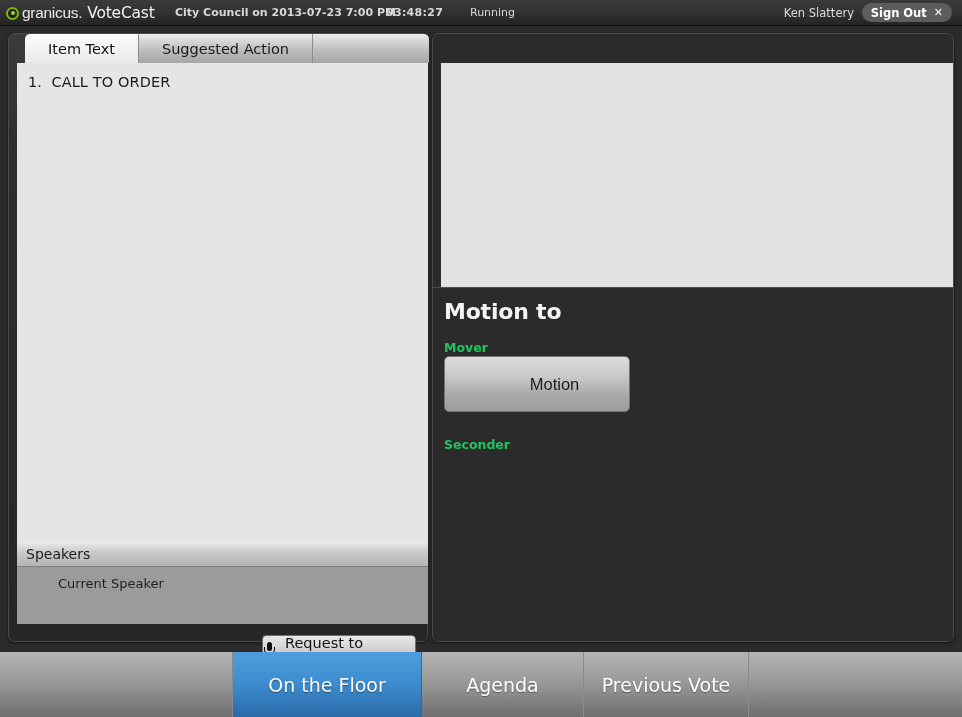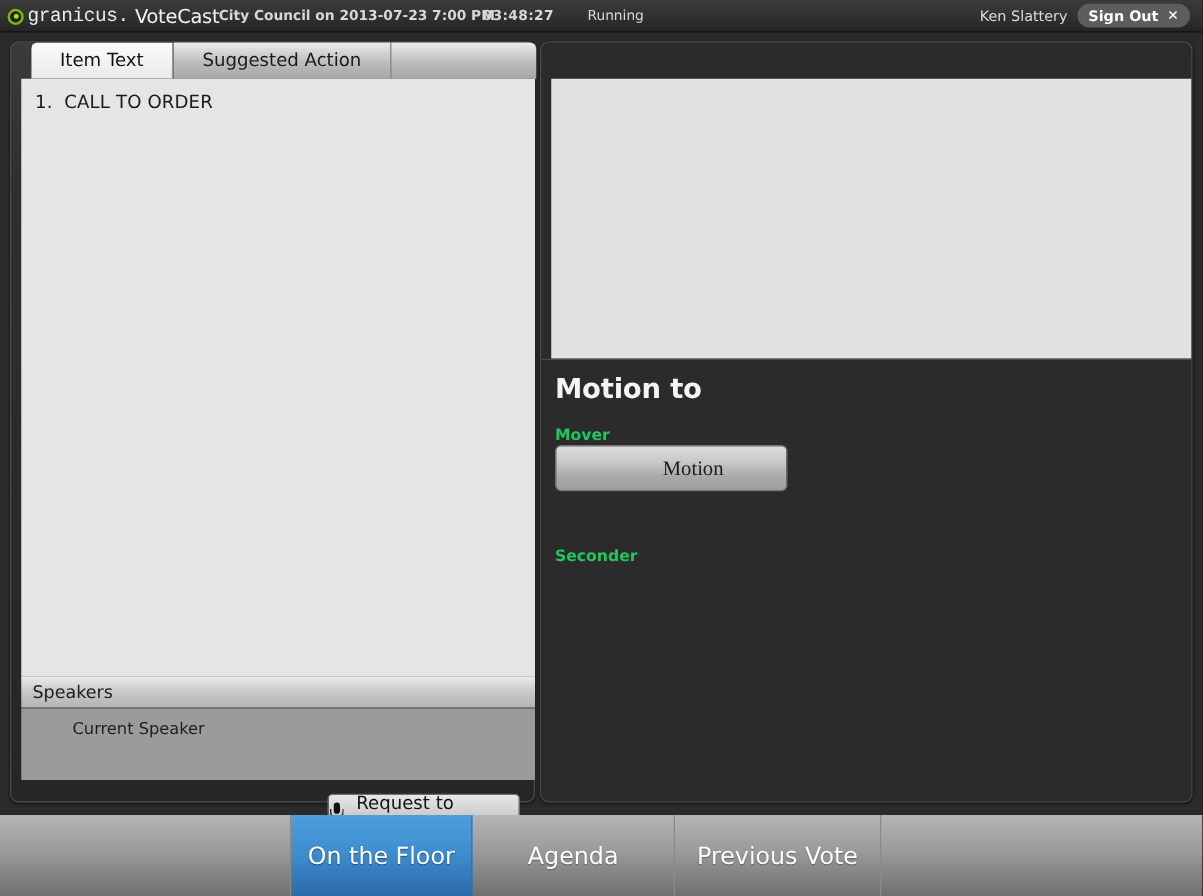--- a/index.html
+++ b/index.html
@@ -51,21 +51,21 @@
     position: absolute;
     left: 2.5px; top: 2.5px;
     width: 4px; height: 4px;
     border-radius: 50%;
     background: #a9d62b;
   }
   .logo-granicus {
     color: #e9e9e9;
     font-size: 15.5px;
     letter-spacing: -0.3px;
-    font-family: Liberation Mono, monospace;
+    font-family: Liberation Sans, sans-serif;
   }
   .logo-votecast {
     color: #f2f2f2;
     font-size: 15.5px;
     margin-left: 5px;
     letter-spacing: -0.2px;
   }
   .hdr-text {
     position: absolute;
     top: 6px;
@@ -320,32 +320,32 @@
     left: 11px;
     font-size: 12.5px;
     font-weight: bold;
     color: #22c55e;
   }
   #mover-label { top: 52px; }
   #seconder-label { top: 149px; }
   #motion-button {
     position: absolute;
     left: 11px; top: 68px;
-    width: 186px; height: 37px;
+    width: 186px; height: 56px;
     border-radius: 5px;
     border: 1px solid #737373;
     box-sizing: border-box;
     background: linear-gradient(to bottom, #dcdcdc 0%, #c9c9c9 35%, #a9a9a9 70%, #9d9d9d 100%);
     display: flex;
     align-items: center;
     justify-content: center;
     font-size: 16.5px;
     color: #1c1c1c;
     cursor: pointer;
-    font-family: Liberation Serif, serif;
+    font-family: Liberation Sans, sans-serif;
     padding-left: 35px;
   }
 
   
   #bottom-nav {
     position: absolute;
     left: 0; top: 652px;
     width: 962px; height: 65px;
     background: linear-gradient(to bottom, #b4b4b4 0%, #9a9a9a 45%, #6f6f6f 100%);
     display: flex;
@@ -366,21 +366,21 @@
     box-sizing: border-box;
     border-right: 1px solid #8a8a8a;
     font-family: "DejaVu Sans", sans-serif;
     text-shadow: 0 1px 1px rgba(0,0,0,.35);
   }
   .nav-tab.active {
     background: linear-gradient(to bottom, #4f9ddb 0%, #3e8ed0 45%, #2b6aa8 100%);
     border-right: 1px solid #2b6aa8;
     text-shadow: 0 1px 1px rgba(0,0,0,.45);
   }
-  #nav-on-the-floor { width: 145px; }
+  #nav-on-the-floor { width: 189px; }
   #nav-agenda { width: 162px; }
   #nav-previous-vote { width: 165px; }
   .nav-tail { flex: 1; }
 </style>
 </head>
 <body>
 
 <div id="app">
 
   <div id="header">

